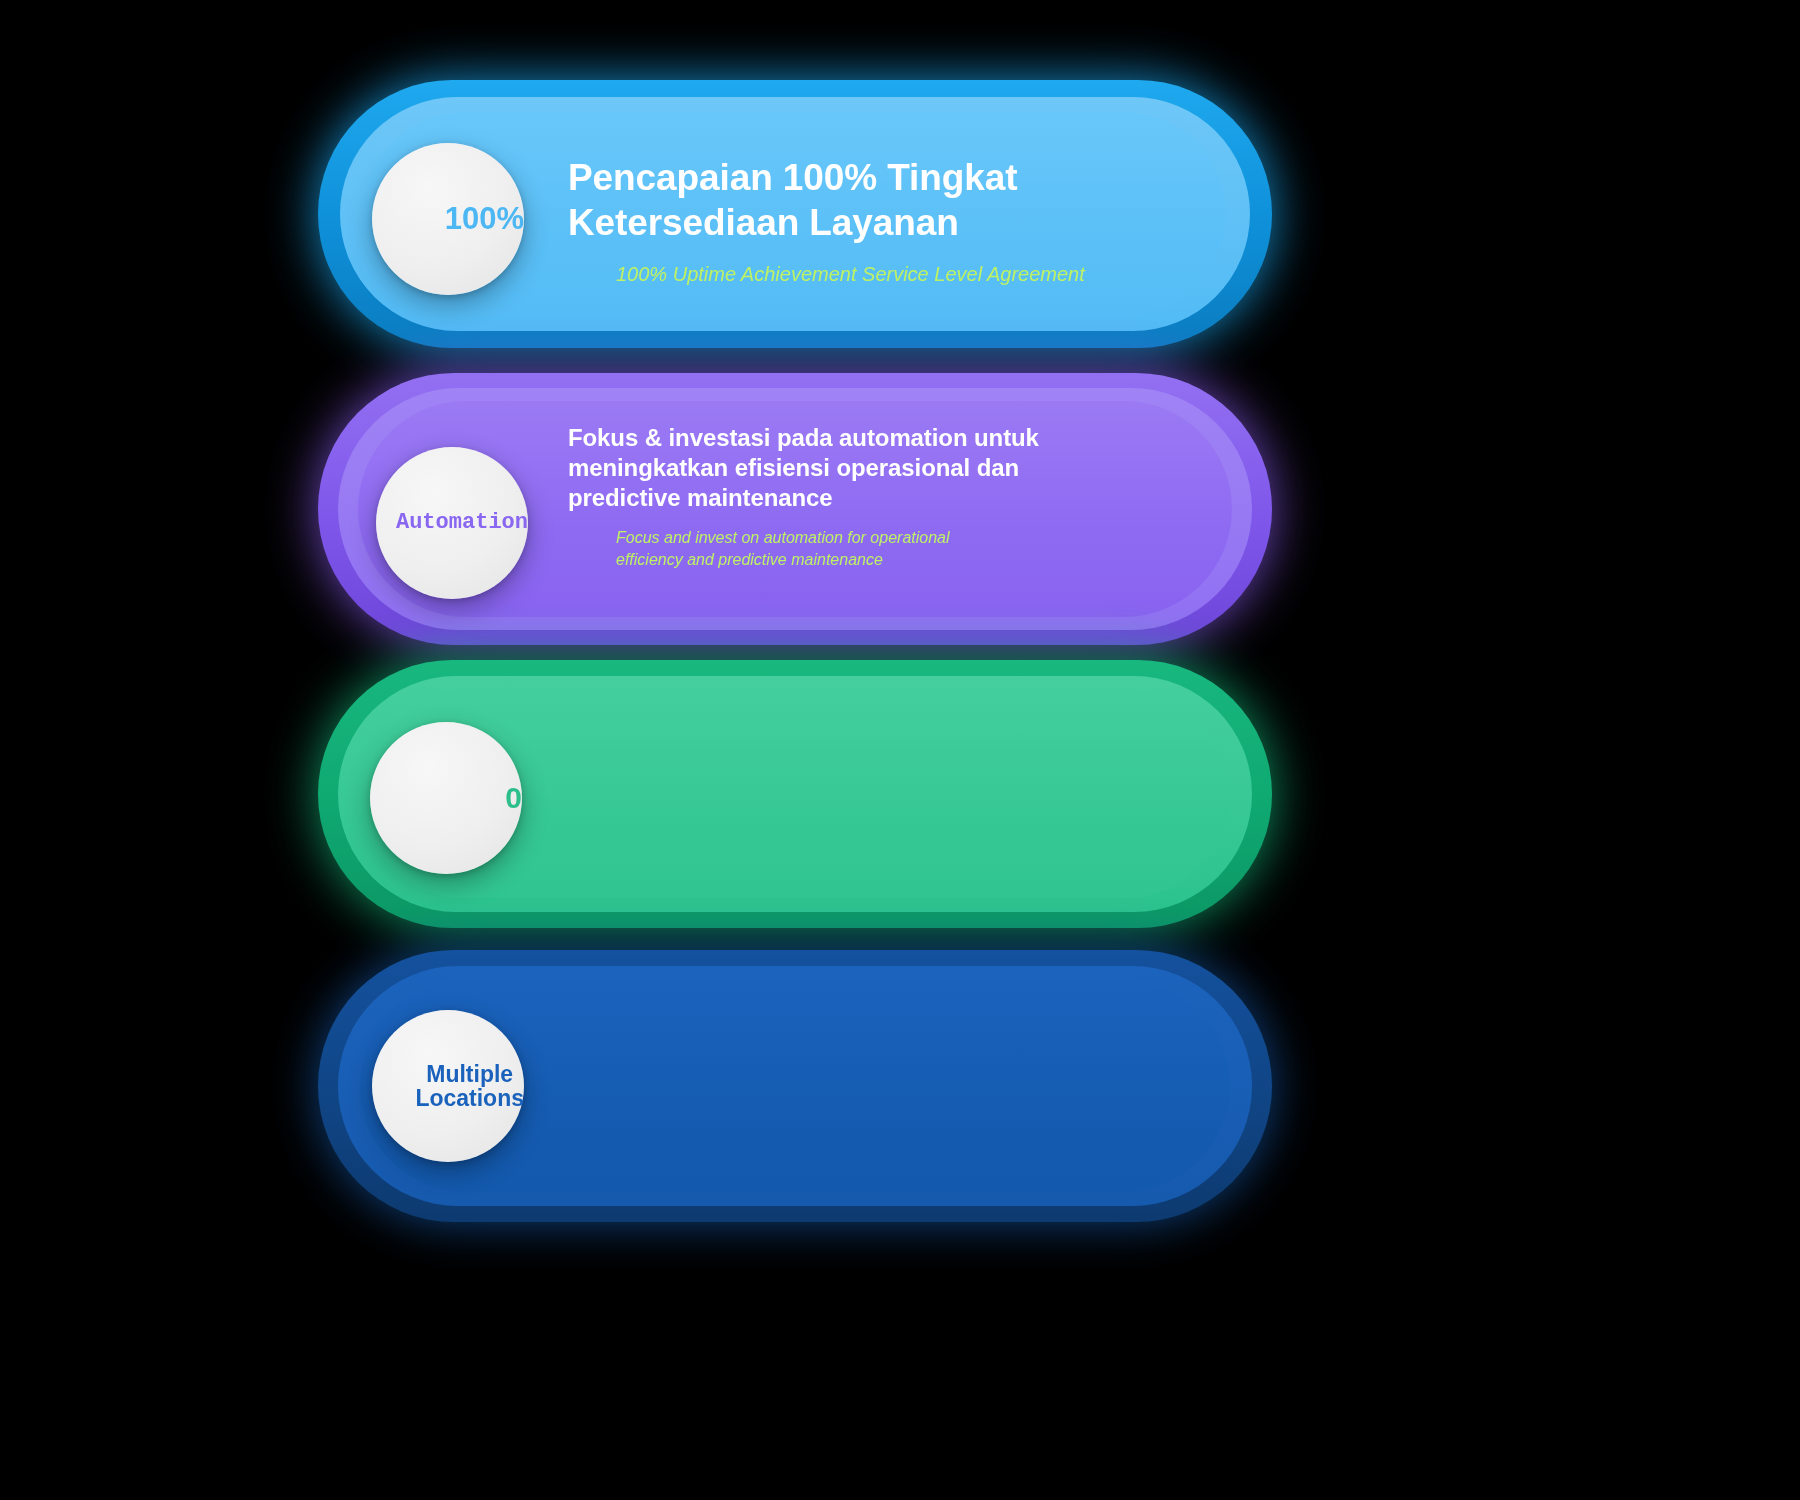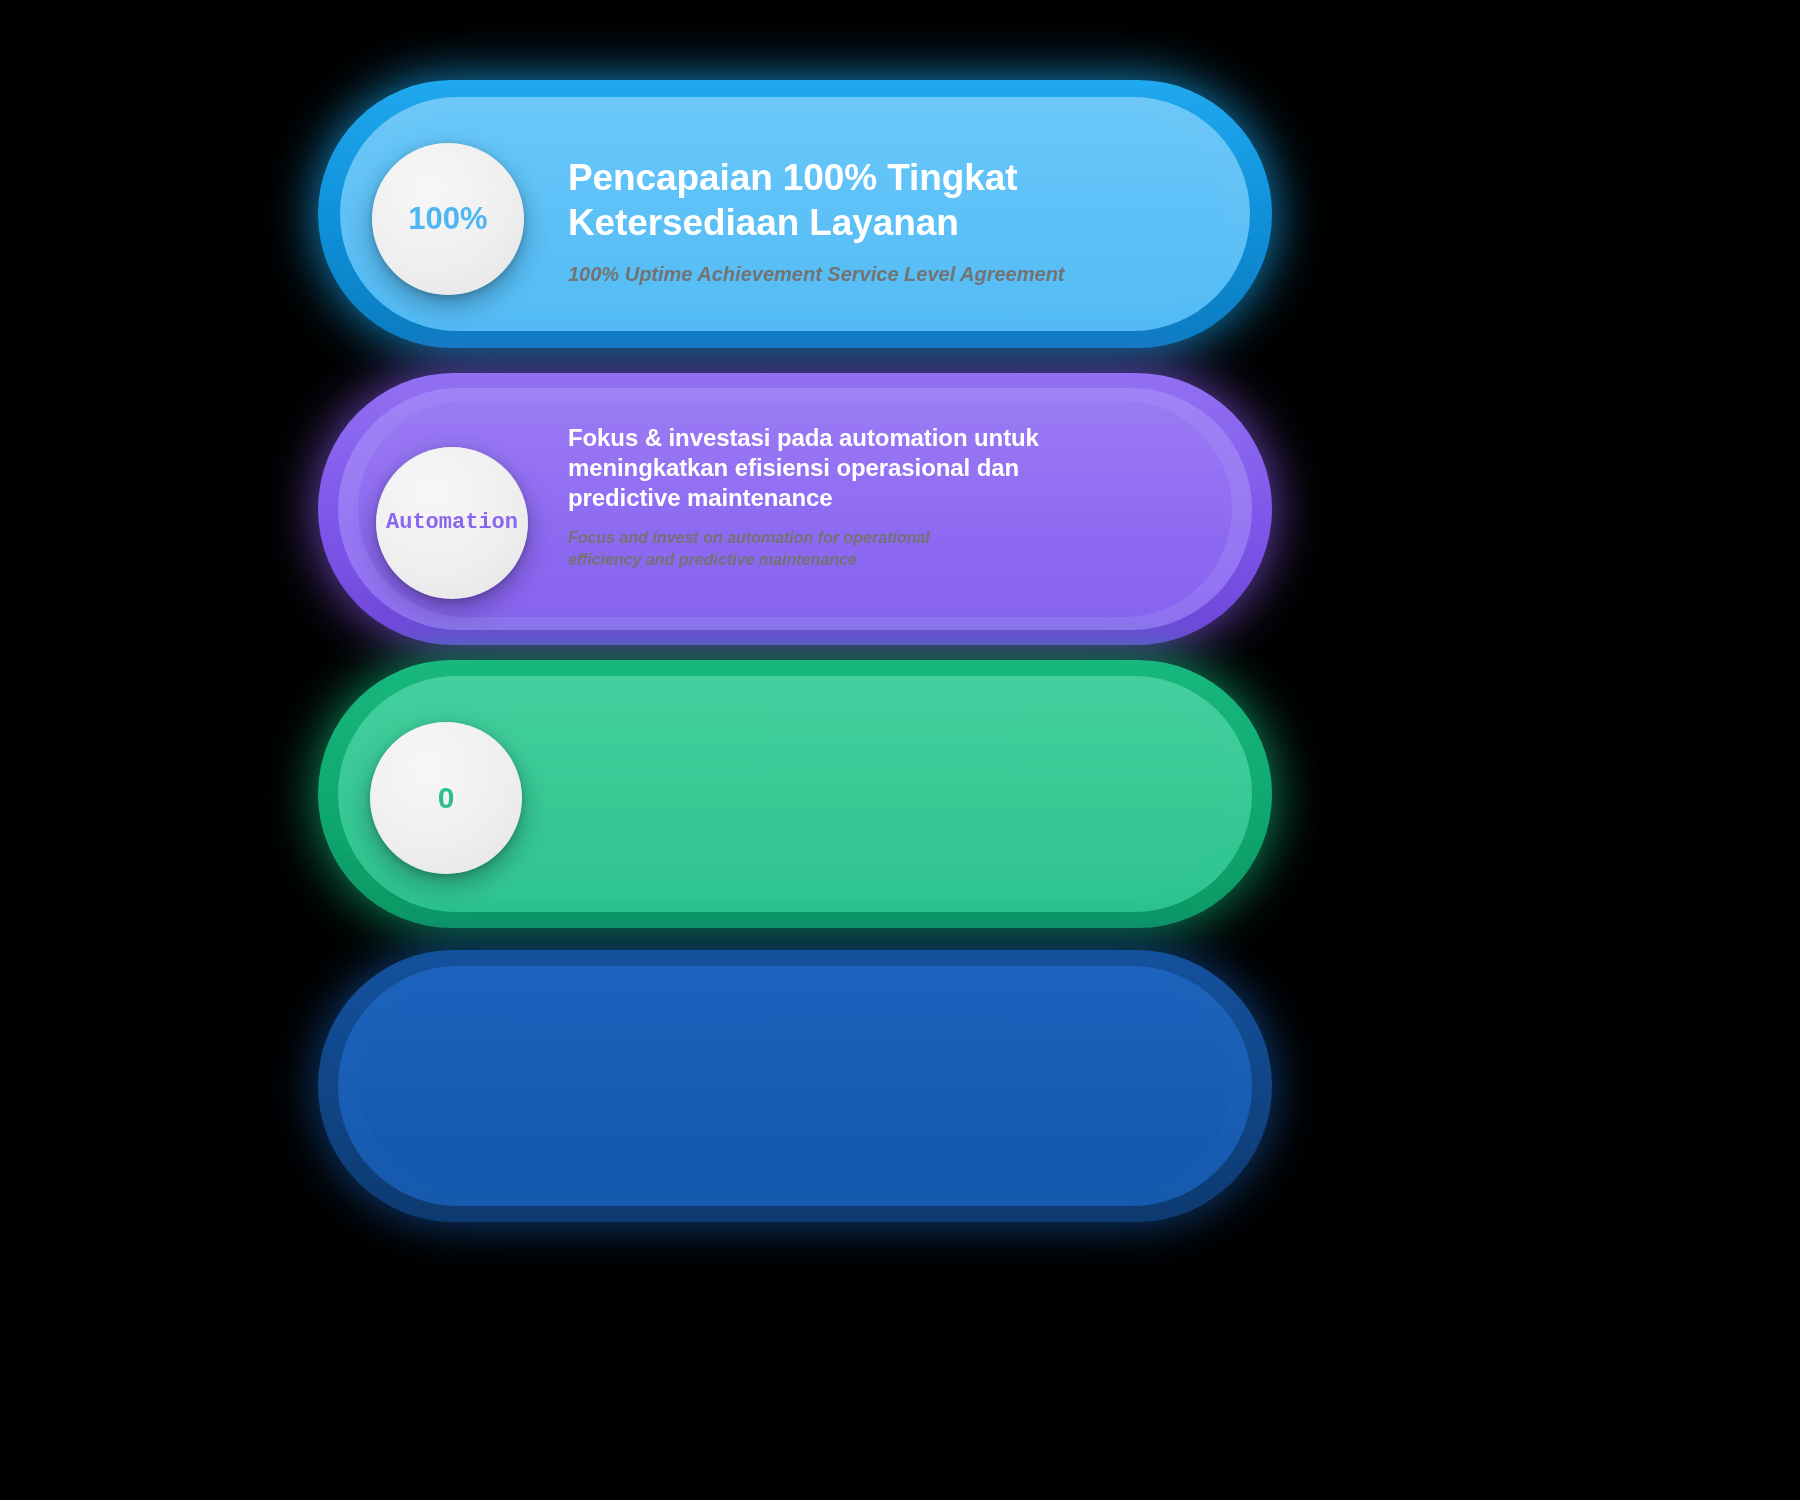--- a/index.html
+++ b/index.html
@@ -70,21 +70,21 @@
   }
 
   
   .badge {
     position: absolute;
     border-radius: 50%;
     background: radial-gradient(circle at 38% 30%, #f7f7f7 0%, #efefef 55%, #e3e3e3 100%);
     box-shadow: 0 10px 26px rgba(0,0,0,.30), 0 2px 6px rgba(0,0,0,.18);
     display: flex;
     align-items: center;
-    justify-content: center;
+    justify-content: flex-end;
     text-align: center;
     line-height: 1.06;
     font-weight: 700;
     z-index: 4;
   }
 
   .badge-label { display: block; white-space: pre-line; }
 
   
   .content {
@@ -92,23 +92,24 @@
     z-index: 3;
   }
 
   .headline {
     color: #ffffff;
     font-weight: 700;
     letter-spacing: -0.1px;
   }
 
   .subline {
-    color: #737373;
+    color: #bef264;
     font-style: italic;
-    font-weight: 700;
+    font-weight: 400;
+    margin-left: 48px;
   }
 
   
   #card-1 { left: 318px; top: 80px; width: 954px; height: 268px; }
   #card-1 .glow       { background: #1ba7f0; filter: blur(26px); opacity: .85; }
   #card-1 .ring-outer { background: linear-gradient(180deg, #1fa9ef 0%, #0e8fd8 55%, #0b7cc0 100%); }
   #card-1 .ring-mid   { left: 22px; top: 17px; right: 22px; bottom: 17px;
                         background: linear-gradient(180deg, #6ec7f7 0%, #52bbf5 100%); }
   #card-1 .panel      { left: 46px; top: 32px; right: 46px; bottom: 32px;
                         background: linear-gradient(180deg, #68c7fa 0%, #5bc0f7 60%, #55bcf5 100%); }
@@ -211,17 +212,21 @@
     </div>
   </div>
 
   <div class="card" id="card-4">
     <div class="glow"></div>
     <div class="ring-outer"></div>
     <div class="ring-mid"></div>
     <div class="panel">
       <div class="panel-inner"></div>
     </div>
+    <div class="badge">
+      <span class="badge-label">Multiple
+Locations</span>
+    </div>
     <div class="content">
     </div>
   </div>
 
 </div>
 
 </body></html>

